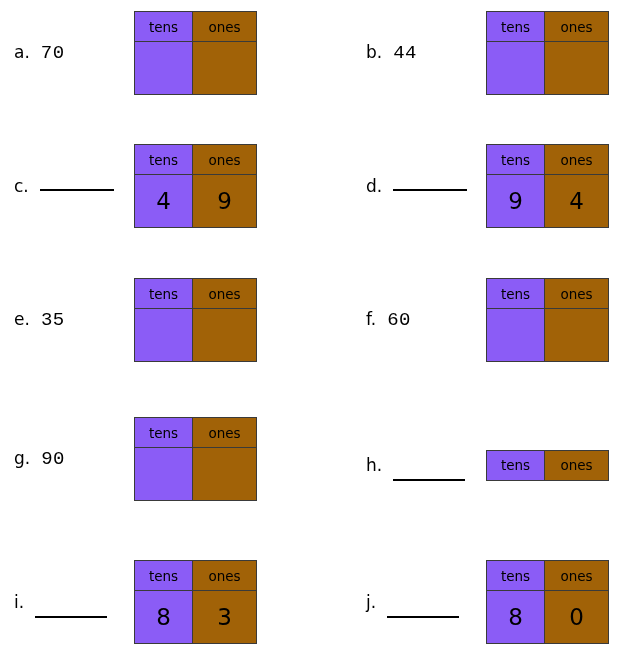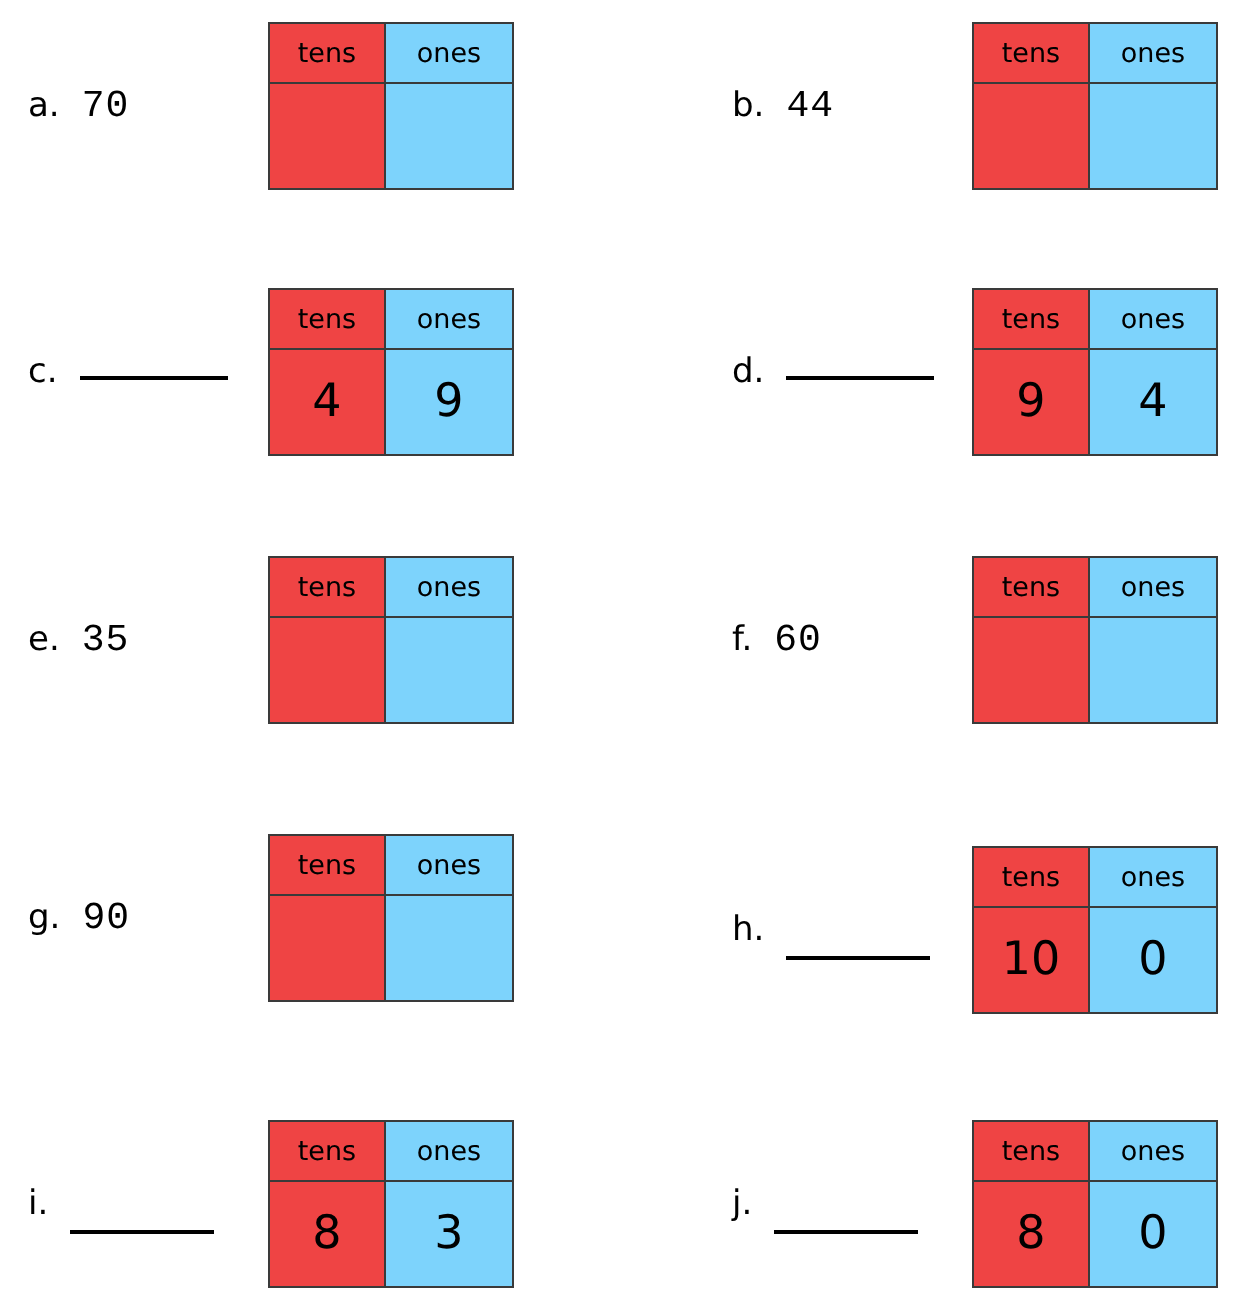--- a/index.html
+++ b/index.html
@@ -68,25 +68,25 @@
     font-family: "DejaVu Sans", sans-serif;
   }
   .body-cell {
     height: 52px;
     font-size: 23px;
     color: #000000;
     font-family: "DejaVu Sans", sans-serif;
   }
   .col-tens {
     width: 57px;
-    background: #ef4444;
+    background: #8b5cf6;
   }
   .col-ones {
     width: 63px;
-    background: #7dd3fc;
+    background: #a16207;
   }
 </style>
 </head>
 <body>
 
 <div class="worksheet">
 
   <div class="problem" style="left:14px; top:12px; height:82px;">
     <div class="label-group" style="width:120px;">
       <span class="item-letter">a.</span>
@@ -224,24 +224,20 @@
     <div class="label-group" style="width:120px;">
       <span class="item-letter">h.</span>
       <span class="item-blank" style="width:72px; top:10px;"></span>
     </div>
     <table class="pv-table">
       <tbody>
           <tr>
         <td class="head-cell col-tens">tens</td>
         <td class="head-cell col-ones">ones</td>
       </tr>
-      <tr>
-        <td class="body-cell col-tens">10</td>
-        <td class="body-cell col-ones">0</td>
-      </tr>
     </tbody>
       </table>
   </div>
 
   <div class="problem" style="left:14px; top:561px; height:82px;">
     <div class="label-group" style="width:120px;">
       <span class="item-letter">i.</span>
       <span class="item-blank" style="width:72px; top:10px;"></span>
     </div>
     <table class="pv-table">

